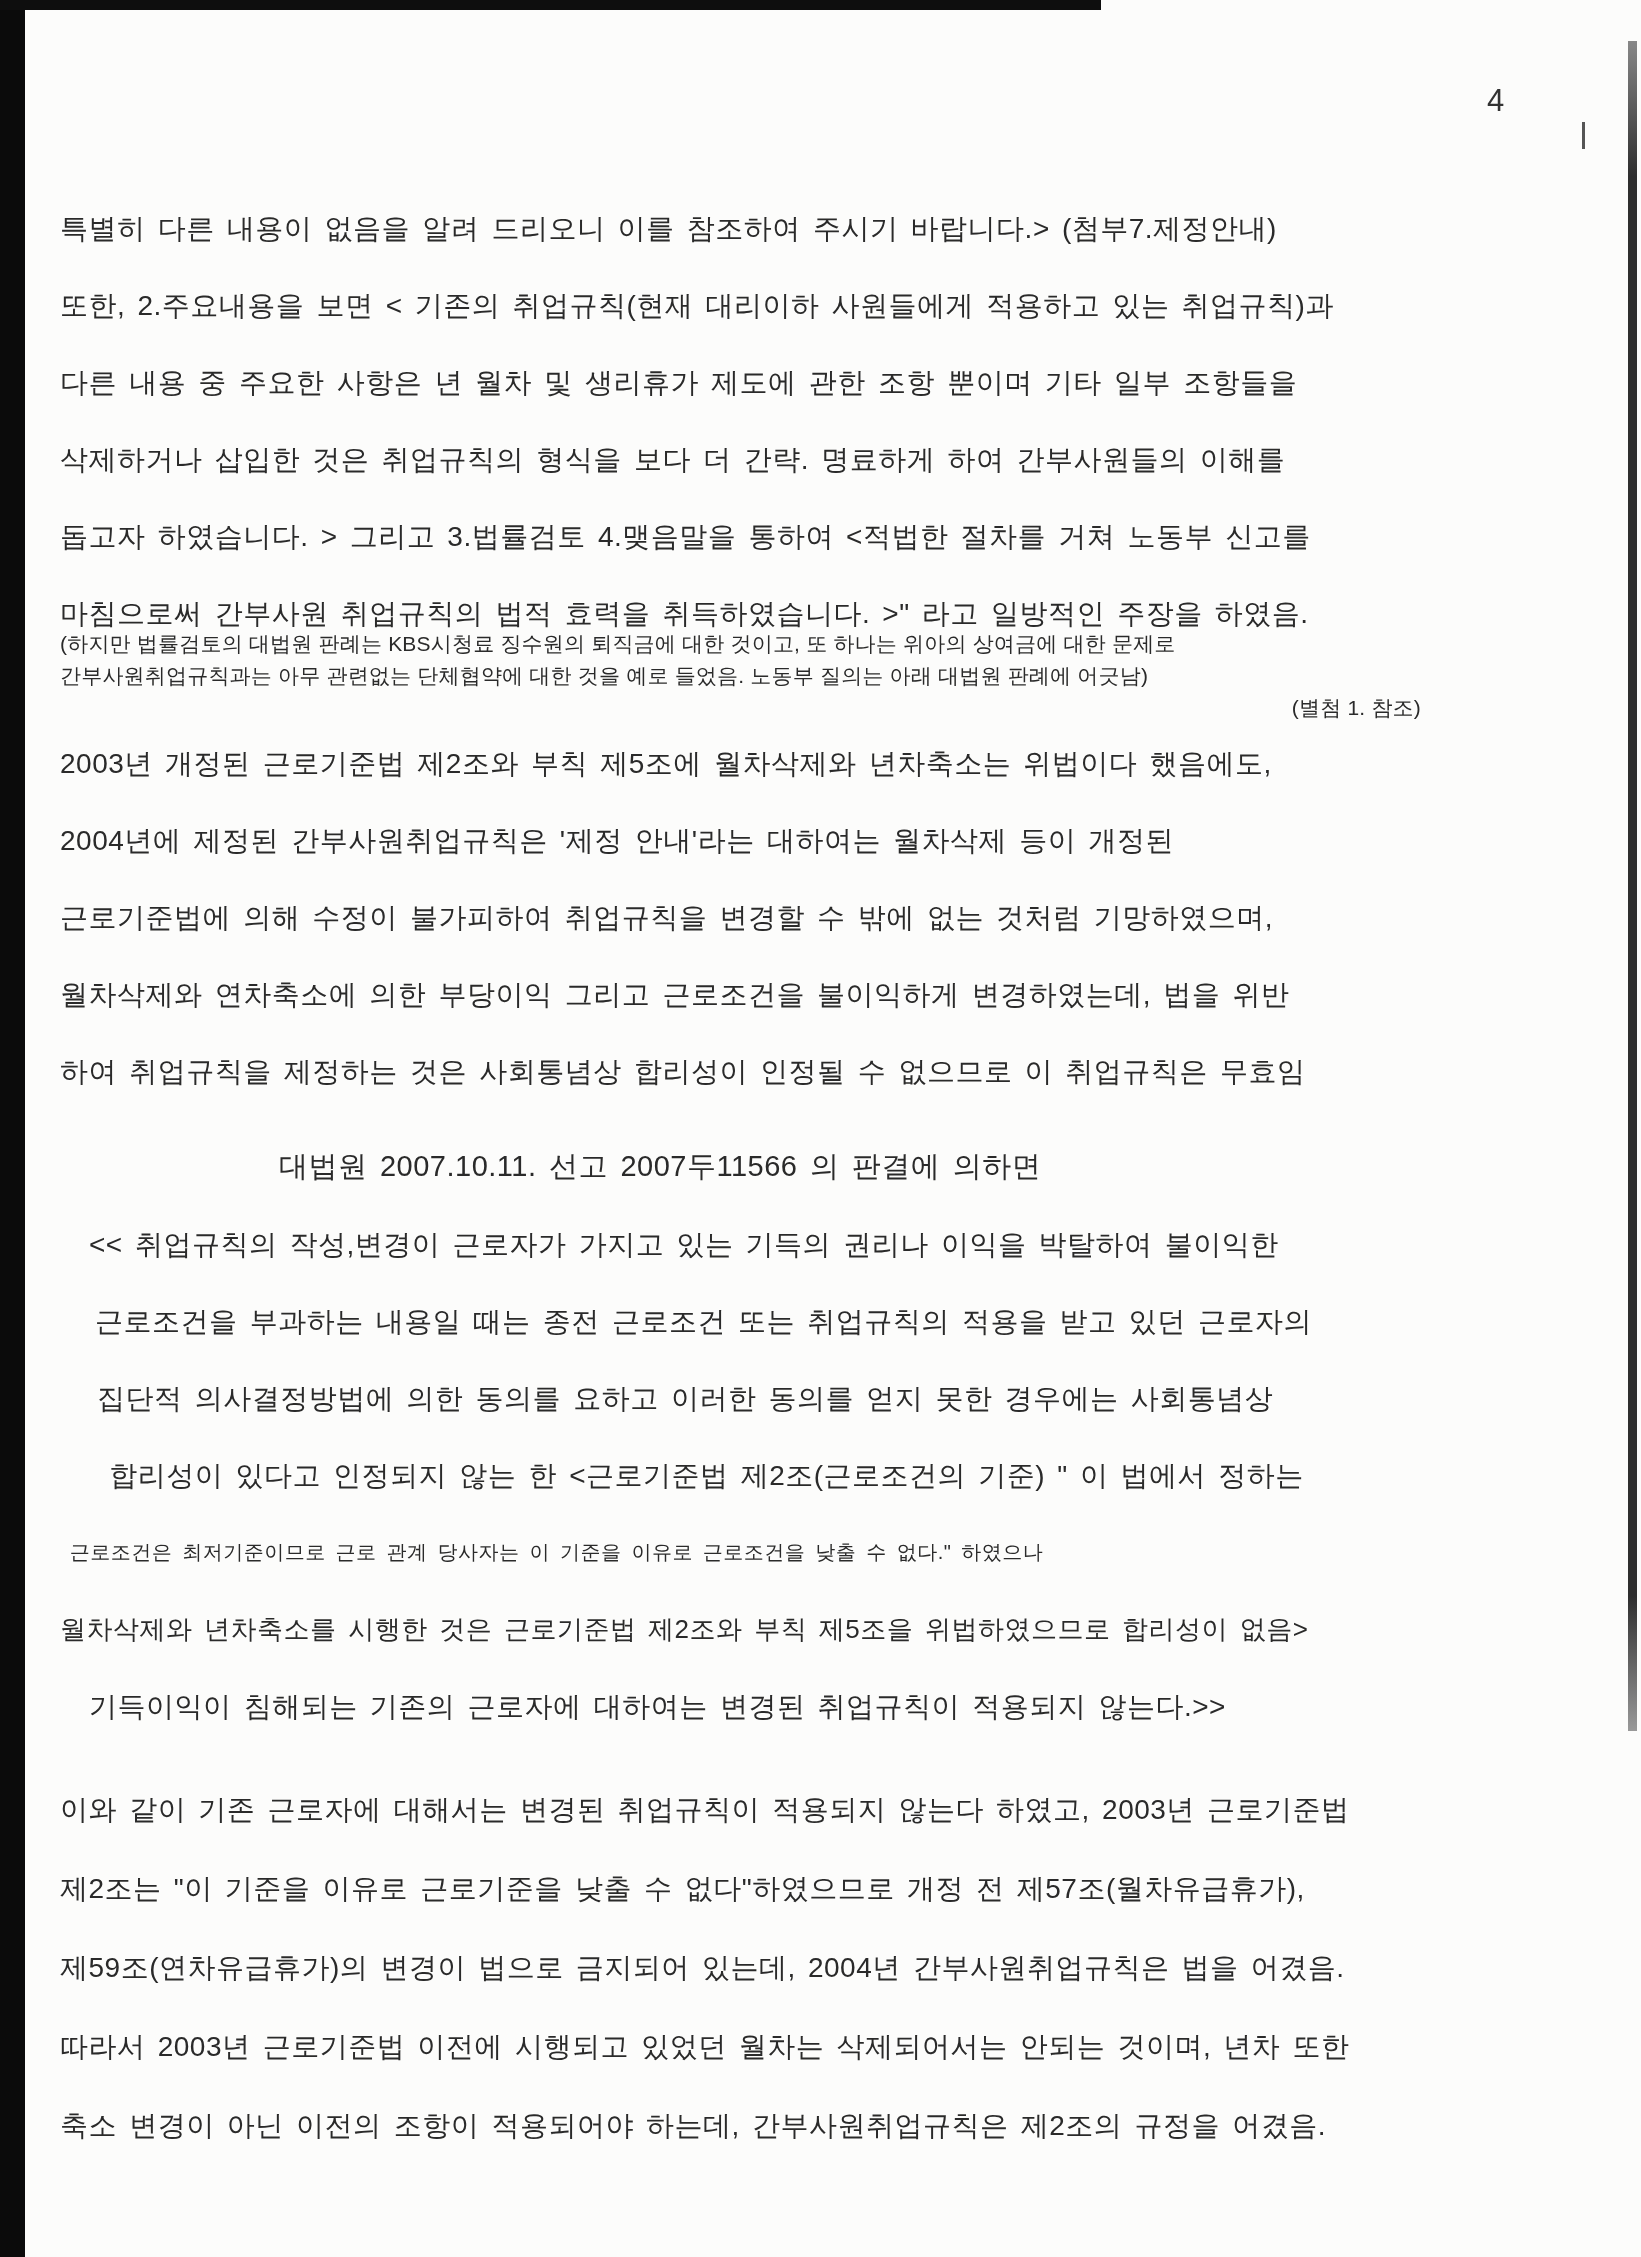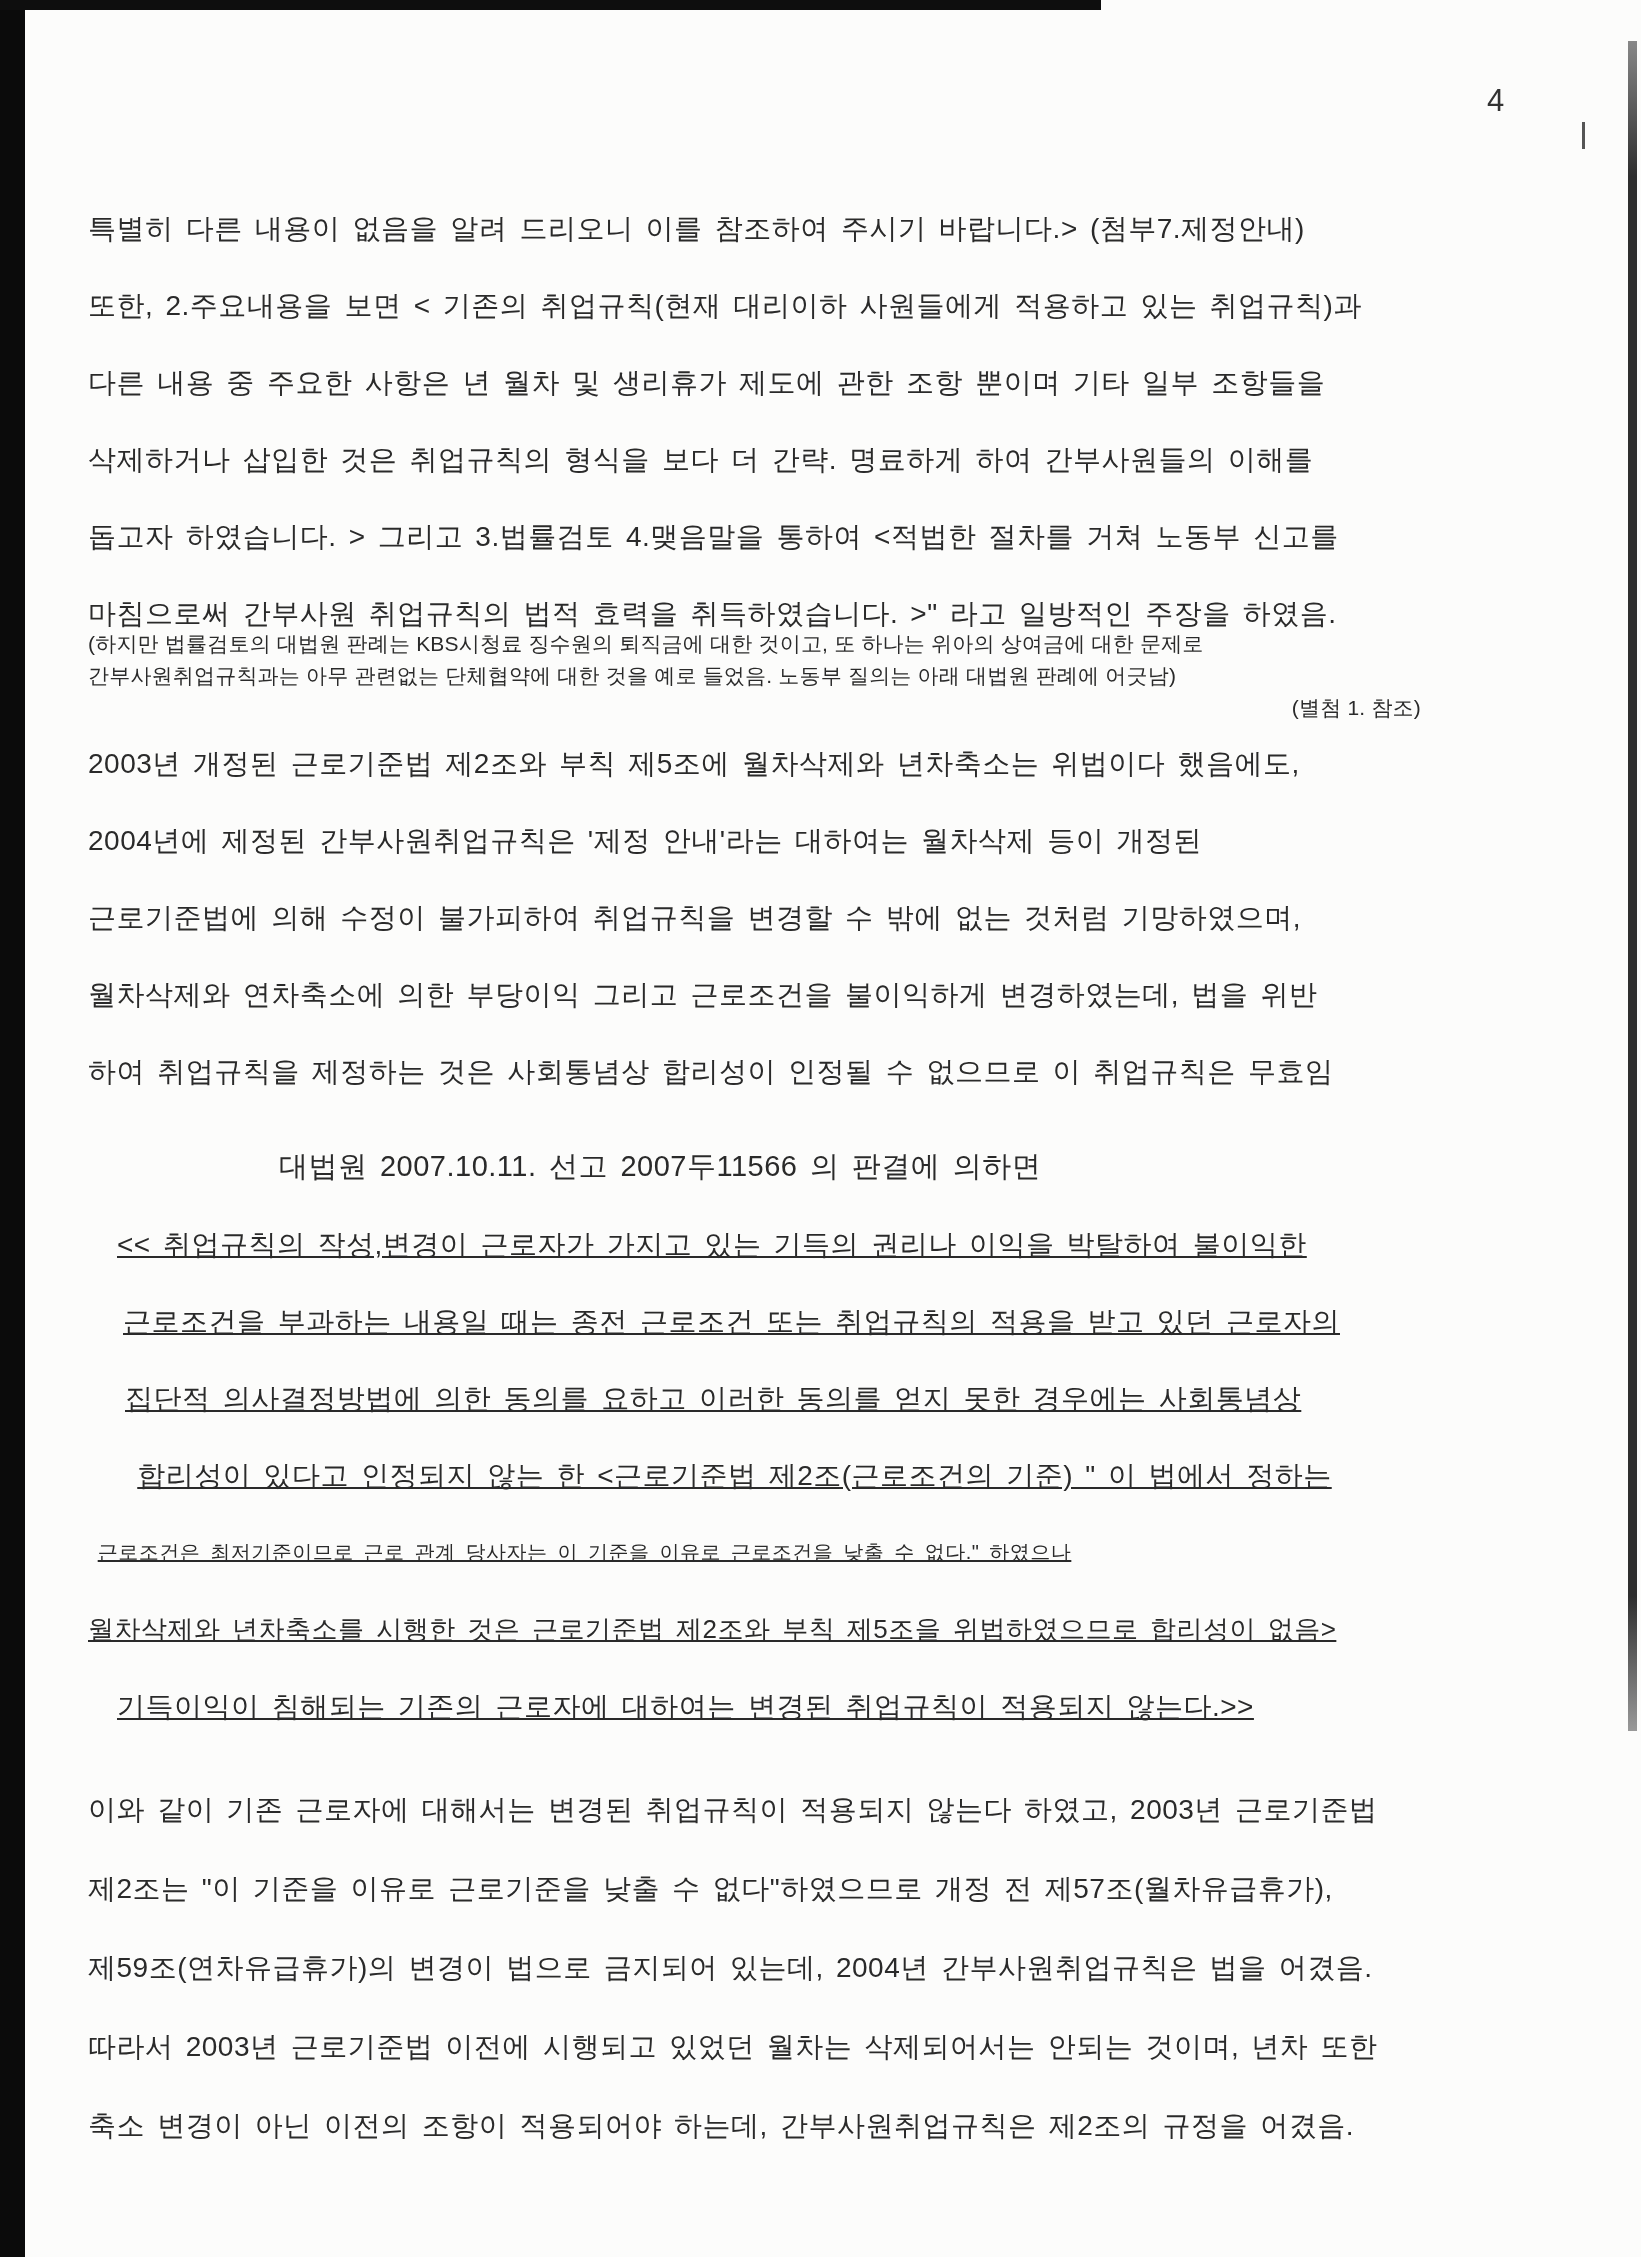--- a/index.html
+++ b/index.html
@@ -15,21 +15,21 @@
   
   .edge-left   { position:absolute; left:0; top:0; width:25px; height:2257px; background:#0b0b0b; }
   .edge-top    { position:absolute; left:0; top:0; width:1101px; height:9.7px; background:#0e0e0e; }
   .edge-right  { position:absolute; left:1628px; top:41px; width:8.7px; height:1690px;
                  background:linear-gradient(#888, #2e2e2e 8%, #2e2e2e 92%, #999); }
   .edge-tick   { position:absolute; left:1582px; top:122px; width:2.9px; height:27px; background:#555; }
 
   .page-number { position:absolute; left:1487px; top:83px; font-size:31px; color:#333; }
 
   .block { position:absolute; left:60px; }
-  .line  { white-space:nowrap;margin-left:28px; }
+  .line  { white-space:nowrap; }
 
   .body-text .line {
     height:77px;
     font-size:28px;
     line-height:37px;
     letter-spacing:0.5px;
     word-spacing:3.9px;
   }
   #p1 { top:210px; }
   #p2 { top:745px; }
@@ -38,21 +38,21 @@
 
   .note { top:628px; width:1361px; }
   .note .line { font-size:21px; line-height:32px; letter-spacing:0.2px; }
   .note .ref  { text-align:right; margin-top:0; }
 
   .heading {
     top:1147px; left:279px;
     font-size:29px; letter-spacing:0.5px; word-spacing:3.9px;
   }
 
-  #quote { top:1226px;text-decoration:underline; }
+  #quote { top:1226px; }
   #quote .q0 { padding-left:29px; }
   #quote .q1 { padding-left:35px; }
   #quote .q2 { padding-left:37px; }
   #quote .q3 { padding-left:41px;text-align:center; }
   #quote .q4 { padding-left:9.7px; font-size:20px; }
   #quote .q5 { padding-left:0;    font-size:26px; }
   #quote .q6 { padding-left:29px; }
 </style>
 </head>
 <body>

